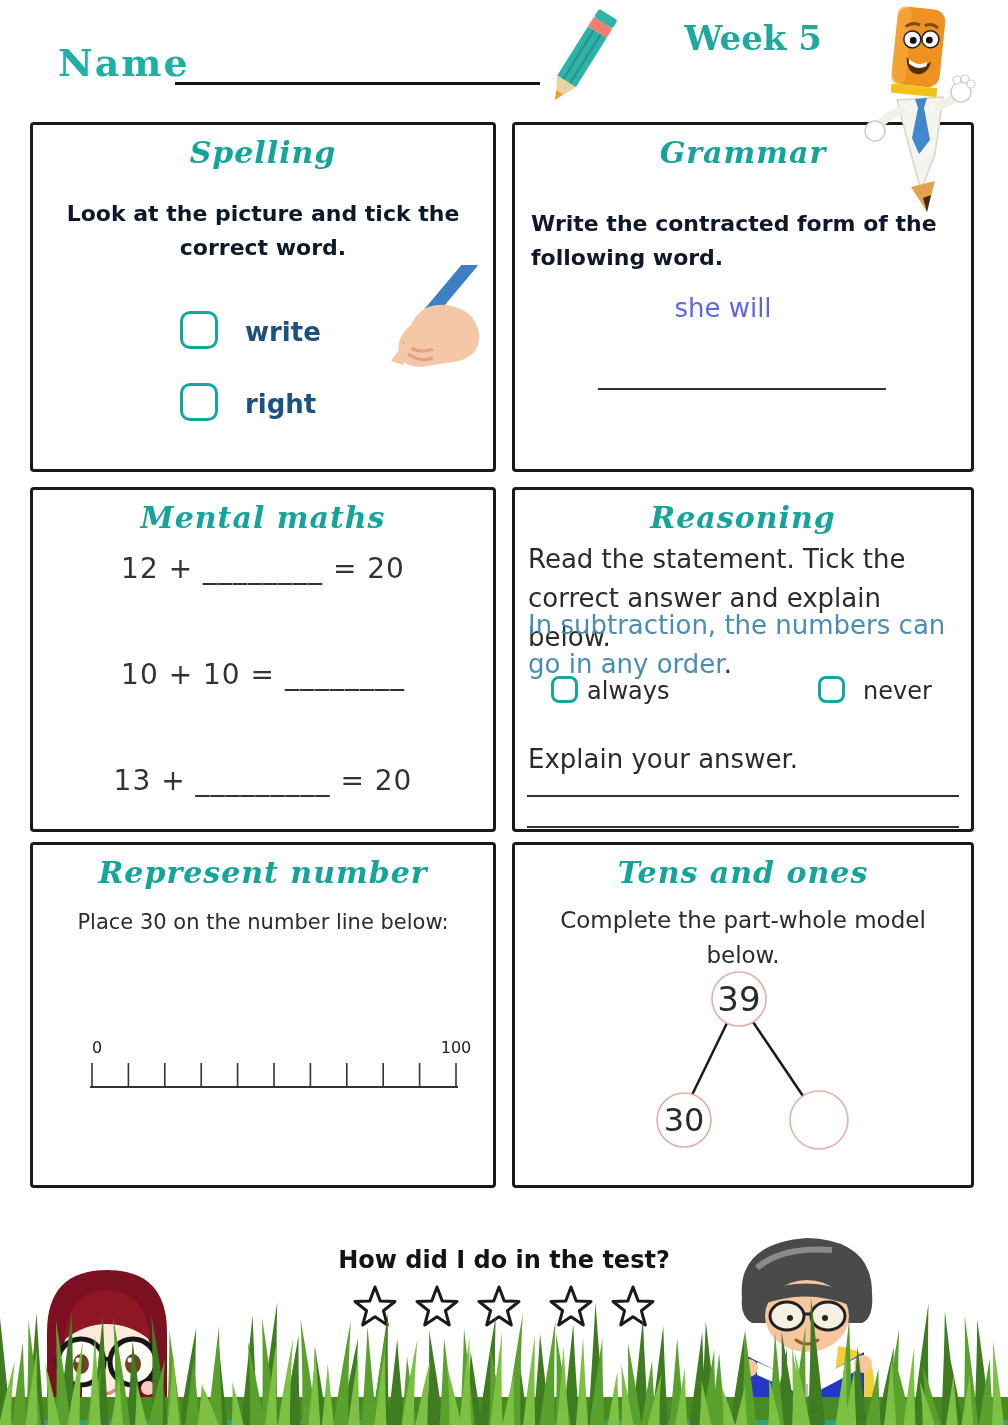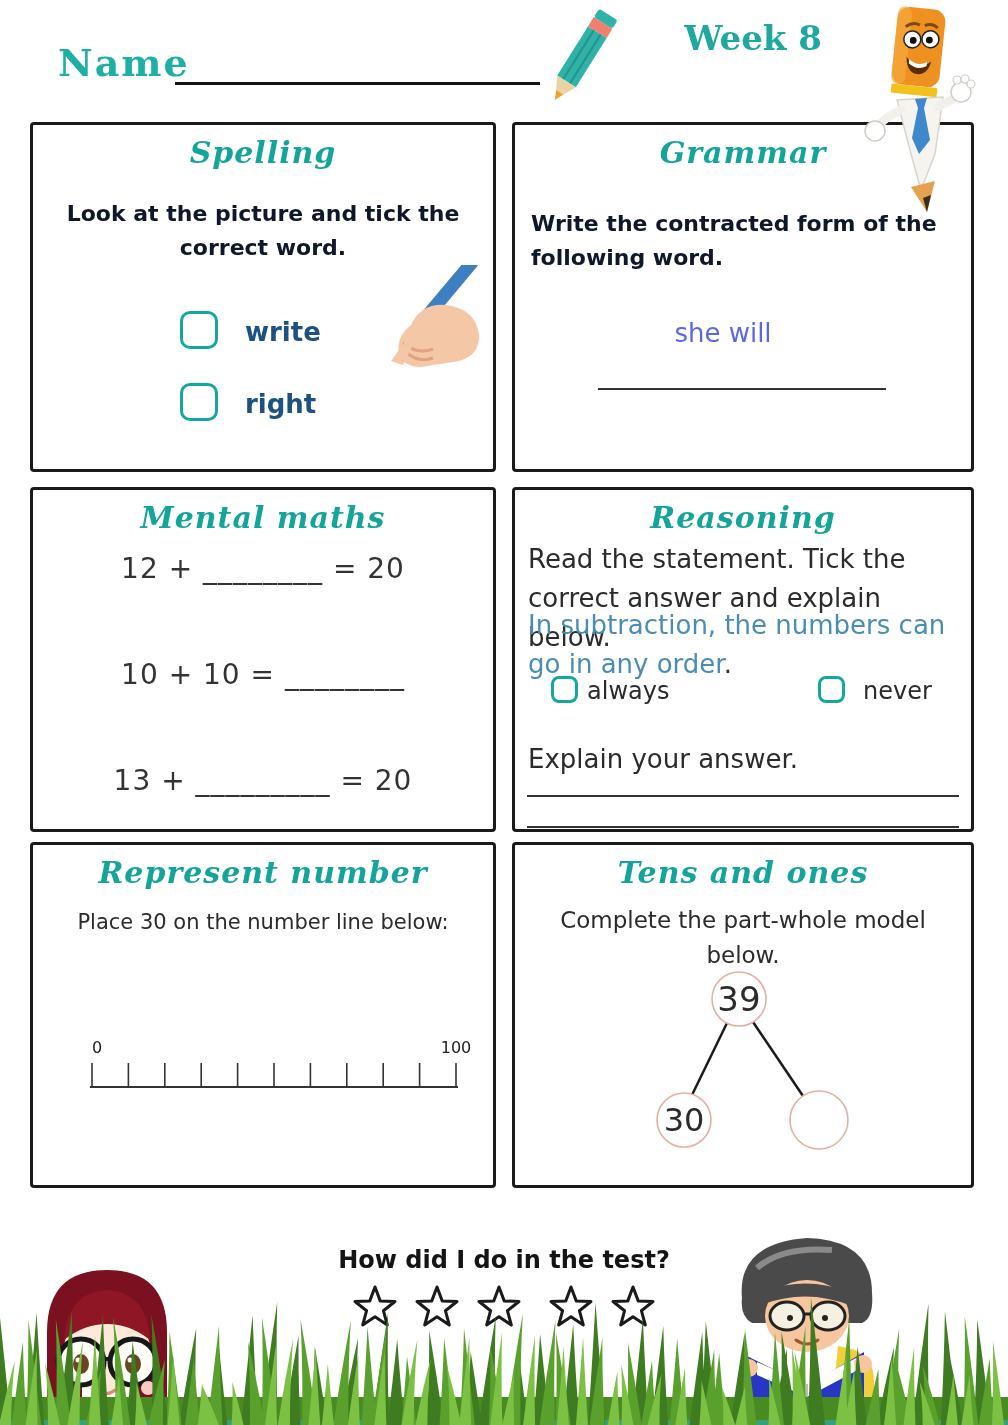--- a/index.html
+++ b/index.html
@@ -38,21 +38,21 @@
   .cb-sm { width:27px; height:27px; border-radius:8px; }
   .opt-navy { position:absolute; font-weight:bold; font-size:26px; color:#1c5180; }
   .opt-dark { position:absolute; font-size:24px; color:#2b2b2b; }
 
   .blank-line { position:absolute; border-bottom:2.5px solid #333; }
 
   .math-row { position:absolute; left:0; right:0; text-align:center;
     font-size:28px; color:#333; letter-spacing:1px; }
 
   .she-will { position:absolute; left:0; right:40px; top:168px; text-align:center;
-    font-size:26px; color:#5b67e8;margin-top:25px; }
+    font-size:26px; color:#5b67e8; }
 
   .statement-blue { color:#4a8db4; }
 
   
   .footer-q { left:0; right:0; top:1246px; text-align:center; font-weight:bold;
     font-size:24px; color:#141414; }
   .stars { left:0; right:0; top:1282px; display:flex; justify-content:center; gap:14px; }
   .stars svg { display:block; }
 </style>
 </head>
@@ -67,21 +67,21 @@
     <rect x="37" y="12" width="22" height="11" fill="#ef8070"></rect>
     <rect x="37" y="23" width="22" height="58" fill="#2fb3a9"></rect>
     <line x1="44" y1="23" x2="44" y2="81" stroke="#23948b" stroke-width="2"></line>
     <line x1="52" y1="23" x2="52" y2="81" stroke="#23948b" stroke-width="2"></line>
     <polygon points="37,81 59,81 48,102" fill="#e9d3a4"></polygon>
     <polygon points="44,94 52,94 48,103" fill="#f0a028"></polygon>
   </g>
 </svg>
 
 <div class="abs weekday">
-  <div class="week">Week 8</div>
+  <div class="week">Week 5</div>
 </div>
 
 <svg class="abs" style="left:853px; top:2px; z-index:5;" width="132" height="212" viewBox="0 0 132 212">
   <g transform="rotate(6 64 60)">
     <rect x="40" y="6" width="48" height="78" rx="12" fill="#ef9120"></rect>
     <rect x="40" y="6" width="14" height="78" rx="7" fill="#f7a93d" opacity="0.7"></rect>
     <circle cx="57" cy="38" r="8.5" fill="#fff" stroke="#222" stroke-width="1.5"></circle>
     <circle cx="75" cy="36" r="8.5" fill="#fff" stroke="#222" stroke-width="1.5"></circle>
     <circle cx="58" cy="39" r="3.4" fill="#111"></circle>
     <circle cx="74" cy="37" r="3.4" fill="#111"></circle>

